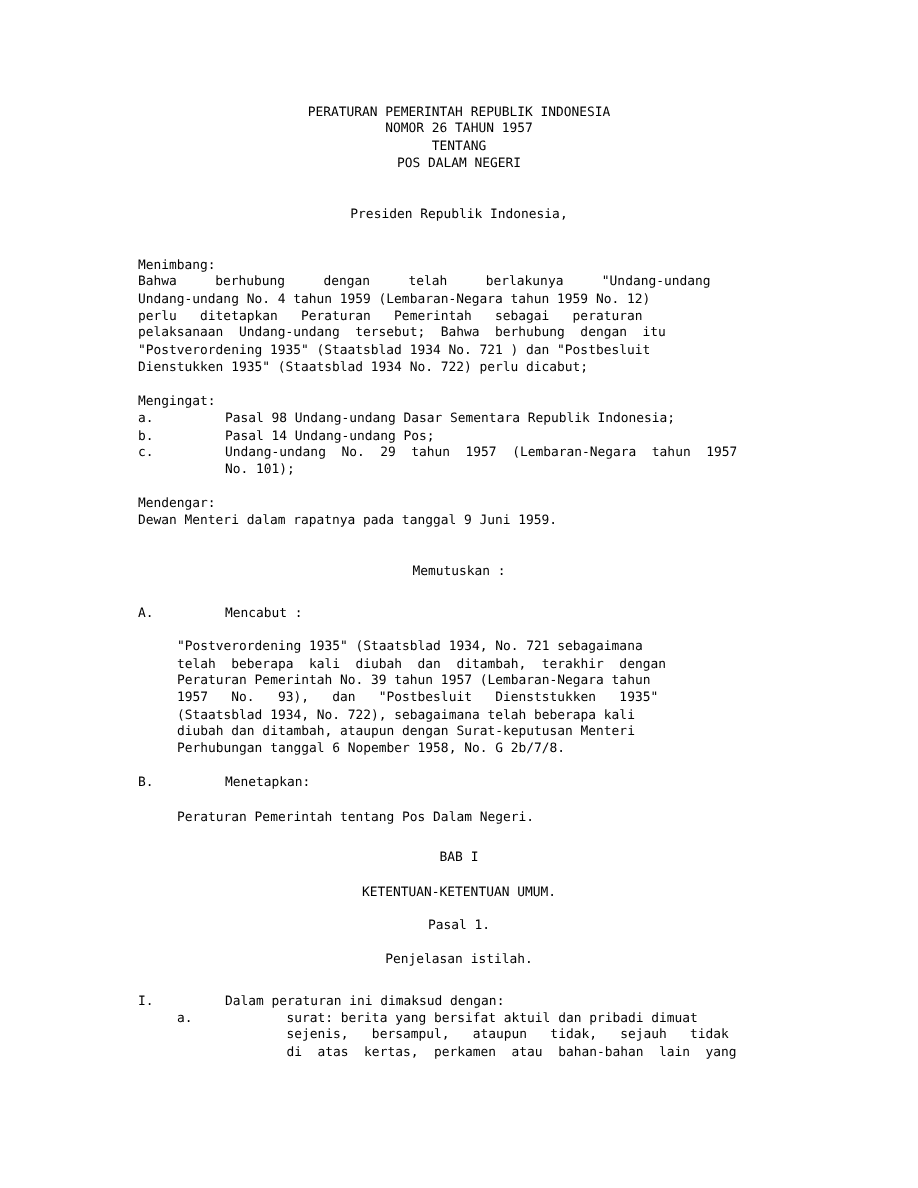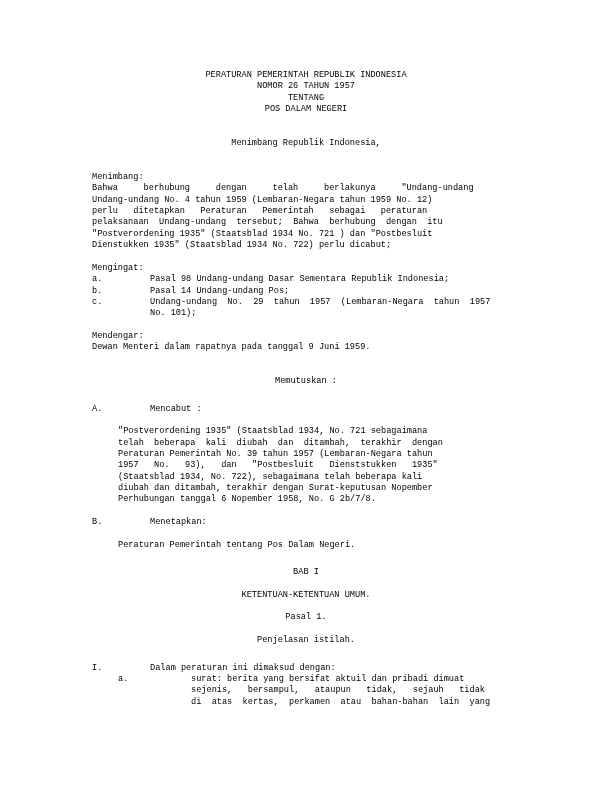--- a/index.html
+++ b/index.html
@@ -12,21 +12,20 @@
     font-family: "DejaVu Sans Mono", "Liberation Mono", monospace;
     color: #000000;
   }
   .page {
     position: relative;
     width: 491px;
     height: 792px;
     background: #ffffff;
     overflow: hidden;
     box-sizing: border-box;
-    font-family: Liberation Mono, monospace;
   }
   .content {
     position: absolute;
     left: 92px;
     top: 70px;
     width: 428px;
   }
   .line {
     font-size: 8.6px;
     line-height: 11.35px;
@@ -79,21 +78,21 @@
 
     <div>
       <div class="line center">PERATURAN PEMERINTAH REPUBLIK INDONESIA</div>
       <div class="line center">NOMOR 26 TAHUN 1957</div>
       <div class="line center">TENTANG</div>
       <div class="line center">POS DALAM NEGERI</div>
     </div>
 
     <div class="gap-lg"></div>
 
-    <div class="line center">Menimbang Republik Indonesia,</div>
+    <div class="line center">Presiden Republik Indonesia,</div>
 
     <div class="gap-lg"></div>
 
     <div class="line">Menimbang:</div>
     <div>
       <div class="just just-full nowrap">Bahwa  berhubung  dengan  telah  berlakunya  "Undang-undang  Pos"</div>
       <div class="just nowrap">Undang-undang No. 4 tahun 1959 (Lembaran-Negara tahun 1959 No. 12)</div>
       <div class="just nowrap">perlu   ditetapkan   Peraturan   Pemerintah   sebagai   peraturan</div>
       <div class="just nowrap">pelaksanaan  Undang-undang  tersebut;  Bahwa  berhubung  dengan  itu</div>
       <div class="just nowrap">"Postverordening 1935" (Staatsblad 1934 No. 721 ) dan "Postbesluit</div>
@@ -139,21 +138,21 @@
     </div>
 
     <div class="gap-sm"></div>
 
     <div class="ind-26">
       <div class="just nowrap">"Postverordening 1935" (Staatsblad 1934, No. 721 sebagaimana</div>
       <div class="just nowrap">telah  beberapa  kali  diubah  dan  ditambah,  terakhir  dengan</div>
       <div class="just nowrap">Peraturan Pemerintah No. 39 tahun 1957 (Lembaran-Negara tahun</div>
       <div class="just nowrap">1957   No.   93),   dan   "Postbesluit   Dienststukken   1935"</div>
       <div class="just nowrap">(Staatsblad 1934, No. 722), sebagaimana telah beberapa kali</div>
-      <div class="just nowrap">diubah dan ditambah, terakhir dengan Surat-keputusan Nopember</div>
+      <div class="just nowrap">diubah dan ditambah, ataupun dengan Surat-keputusan Menteri</div>
       <div class="just nowrap">Perhubungan tanggal 6 Nopember 1958, No. G 2b/7/8.</div>
     </div>
 
     <div class="gap-sm"></div>
 
     <div class="row">
       <div class="marker w-26">B.</div>
       <div class="body-col line">Menetapkan:</div>
     </div>
 

